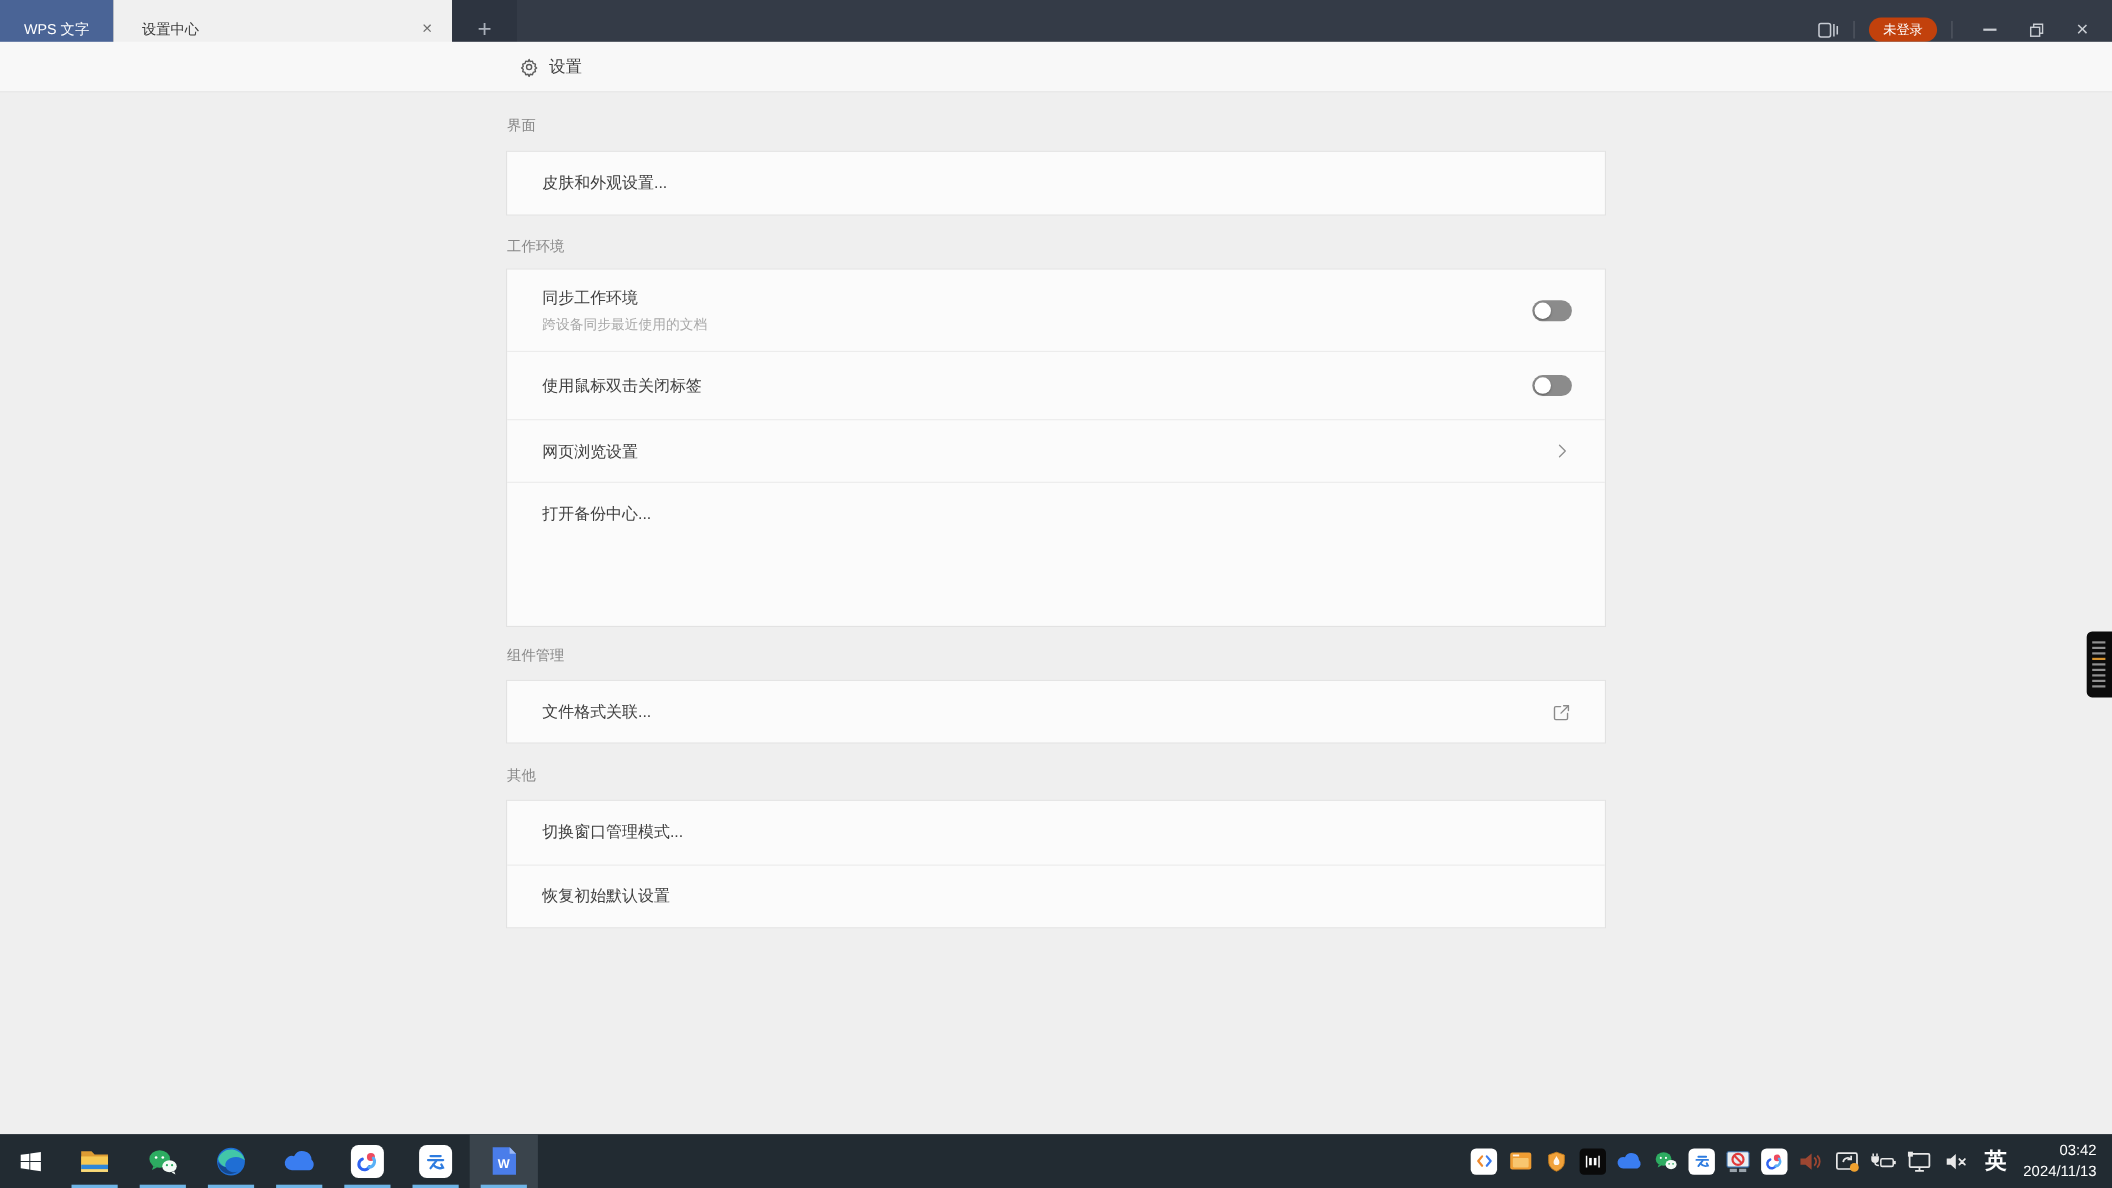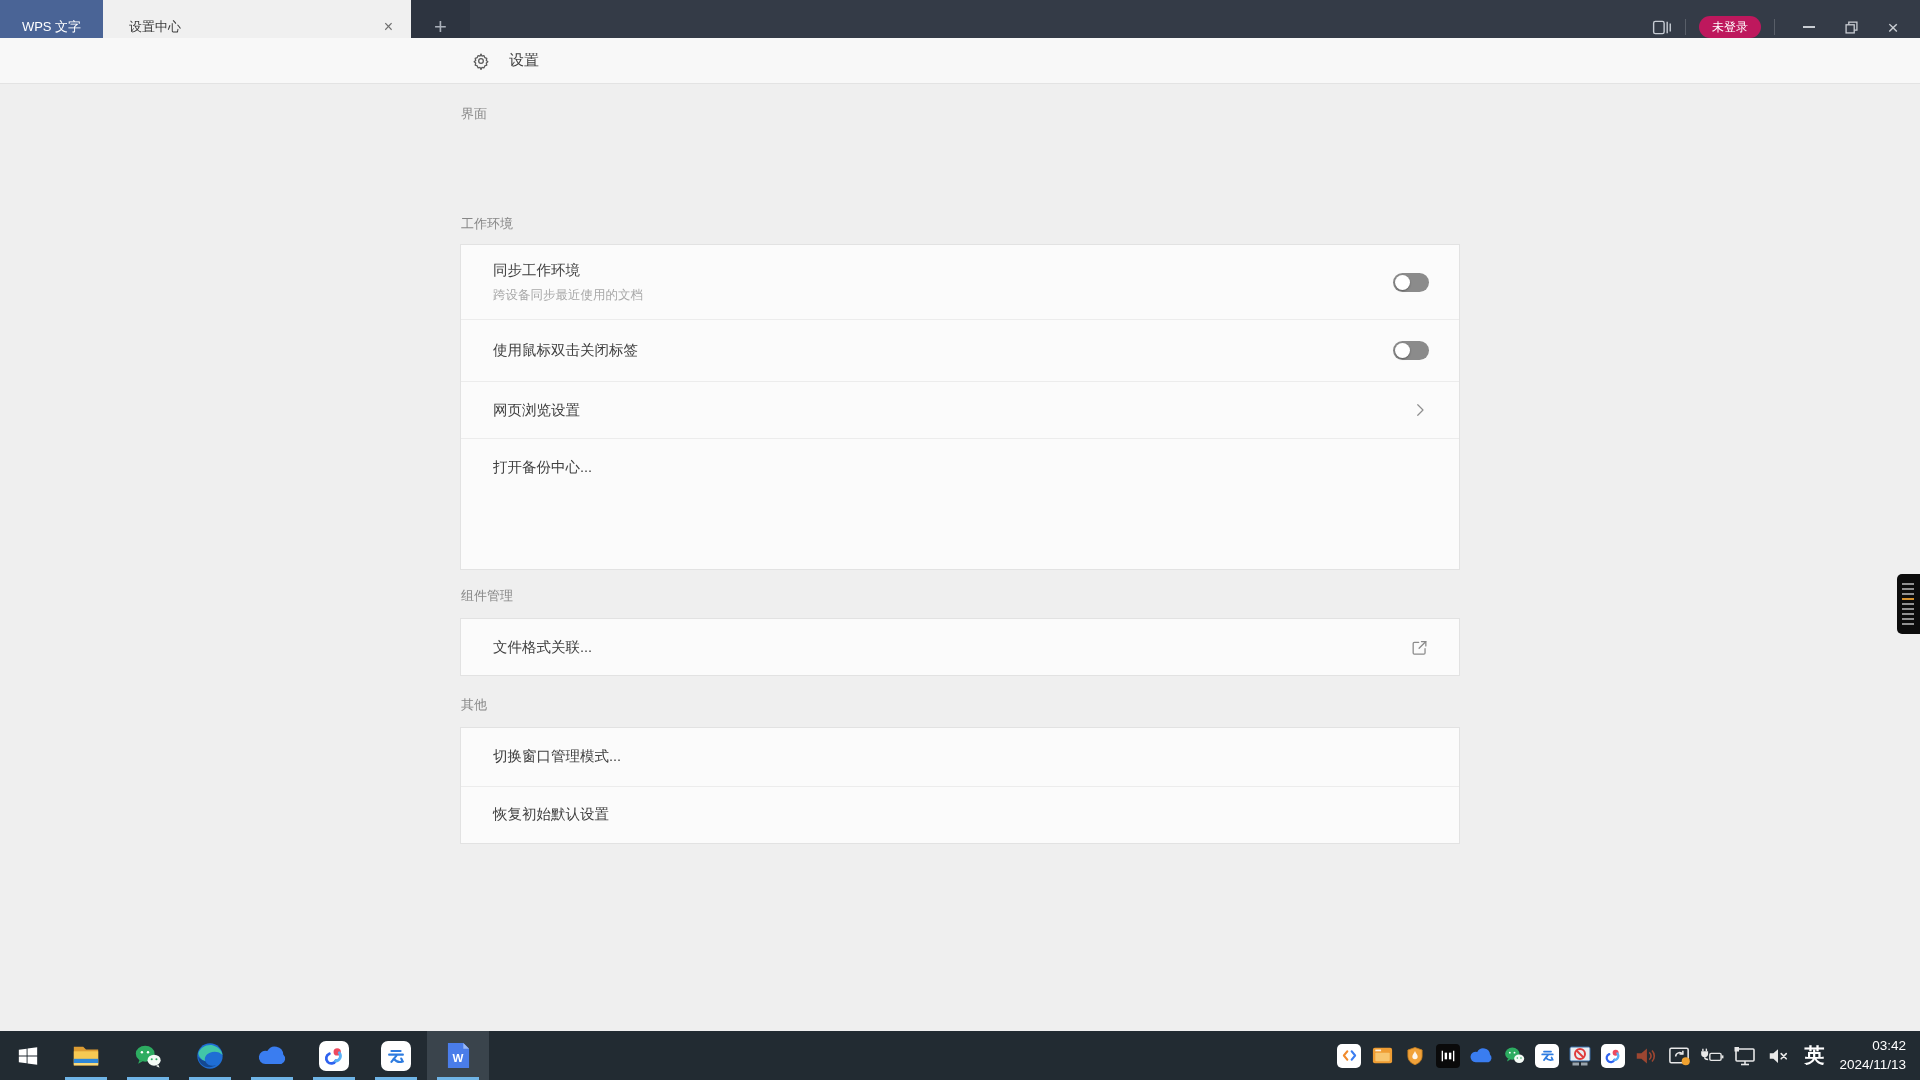--- a/index.html
+++ b/index.html
@@ -8,28 +8,28 @@
 
   
   .titlebar { position:absolute; top:0; left:0; width:100%; height:54px; background:#343b47; display:flex; align-items:stretch; }
   .tab-wps { width:103px; background:#4a6496; color:#fff; font-size:13px; display:flex; align-items:center; justify-content:center; cursor:default; }
   .tab-active { width:308px; background:#f0f0f0; color:#3a3a3a; font-size:13px; display:flex; align-items:center; padding:0 14px 0 26px;gap:36px; }
   .tab-active .tab-label { flex:1; }
   .tab-close { color:#6f6f6f; font-size:16px; line-height:1; padding:2px 4px; }
   .plus-zone { width:59px; background:#2d3440; color:#aab0ba; font-size:22px; display:flex; align-items:center; justify-content:center; }
   .tb-right { margin-left:auto; display:flex; align-items:center; padding-right:6px; }
   .tb-divider { width:1px; height:16px; background:rgba(255,255,255,.18); margin:0 13px; }
-  .pill { background:#be185d; color:#fff; font-size:12px; height:22px; padding:0 13px; border-radius:11px; display:flex; align-items:center; }
+  .pill { background:#c2410c; color:#fff; font-size:12px; height:22px; padding:0 13px; border-radius:11px; display:flex; align-items:center; }
   .win-btn { width:42px; height:38px; display:flex; align-items:center; justify-content:center; color:#c9cdd3; }
   .min-line { width:12px; height:2px; background:#c9cdd3; }
   .close-glyph { font-size:19px; line-height:1; }
 
   
   .appheader { position:absolute; top:38px; left:0; width:100%; height:46px; background:#f8f8f8; border-bottom:1px solid #e3e3e3; display:flex; align-items:center; padding-left:472px; }
-  .appheader .htitle { font-size:15px; color:#3e3e3e; margin-left:19px; }
+  .appheader .htitle { font-size:15px; color:#3e3e3e; margin-left:9px; }
 
   
   .content { position:absolute; top:85px; left:0; width:100%; bottom:49px; background:#efefef; }
   .col { position:absolute; left:460px; width:1000px; top:0; height:100%; }
   .sec-label { position:absolute; left:1px; font-size:13px; color:#878787; }
   .card { position:absolute; left:0; width:1000px; background:#fbfbfb; border:1px solid #e2e2e2; display:flex; flex-direction:column; }
   .row { display:flex; align-items:center; padding:0 30px 0 32px; position:relative; }
   .row + .row { border-top:1px solid #ececec; }
   .row .txt { display:flex; flex-direction:column; justify-content:center; }
   .row .title { font-size:14.5px; color:#404040; }
@@ -107,20 +107,27 @@
     <circle cx="12" cy="12" r="3.1"></circle>
     <path d="M12 2.8l1.2 2.6 2.8-.6 1 2.7 2.7 1-.6 2.8 2 1.7-2 1.7.6 2.8-2.7 1-1 2.7-2.8-.6-1.2 2.6-1.2-2.6-2.8.6-1-2.7-2.7-1 .6-2.8-2-1.7 2-1.7-.6-2.8 2.7-1 1-2.7 2.8.6z"></path>
   </svg>
   <span class="htitle">设置</span>
 </div>
 
 <div class="content">
   <div class="col">
 
     <div class="sec-label" style="top:20px;">界面</div>
+    <div class="card" style="top:52px; height:59px;">
+      <div class="row h59" style="flex:1;">
+        <div class="txt">
+            <span class="title">皮肤和外观设置...</span>
+          </div>
+      </div>
+    </div>
 
     <div class="sec-label" style="top:130px;">工作环境</div>
     <div class="card" style="top:159px; height:326px;">
       <div class="row h74">
         <div class="txt">
           <span class="title">同步工作环境</span>
           <span class="sub">跨设备同步最近使用的文档</span>
         </div>
         <div class="spacer"></div>
         <div class="toggle">

